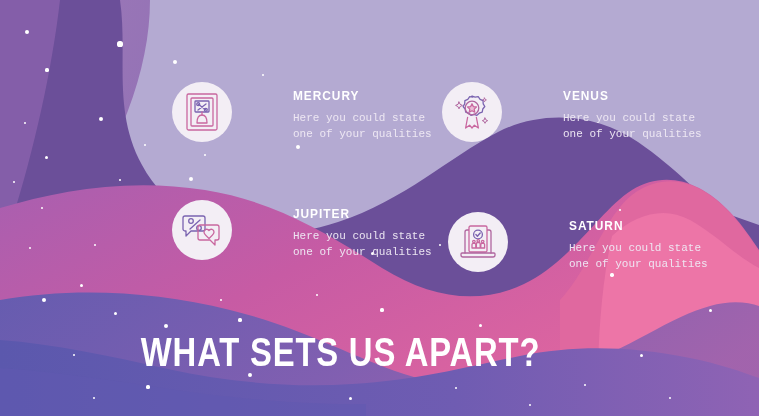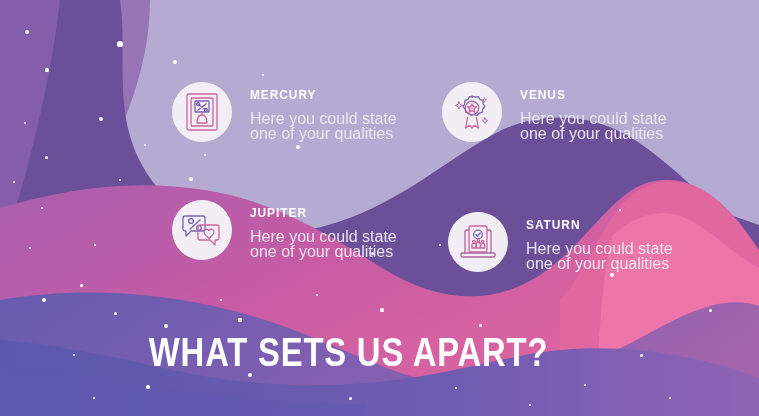--- a/index.html
+++ b/index.html
@@ -33,21 +33,22 @@
   .star {
     position: absolute;
     background: #ffffff;
     border-radius: 50%;
   }
 
   
   .feature {
     position: absolute;
     display: flex;
-    align-items: center;
+    align-items: flex-end;
+    gap: 43px;
   }
   .feature-icon-circle {
     width: 60px;
     height: 60px;
     border-radius: 50%;
     background: #f3eef5;
     flex: 0 0 60px;
     display: flex;
     align-items: center;
     justify-content: center;
@@ -65,22 +66,22 @@
     font-weight: bold;
     letter-spacing: 1.1px;
     line-height: 1;
     transform: scaleX(0.88);
     transform-origin: left center;
     margin: 0 0 9px 0;
     white-space: nowrap;
   }
   .feature-desc {
     color: #efe9f4;
-    font-family: Liberation Sans, sans-serif;
-    font-size: 16px;
+    font-family: Liberation Mono, monospace;
+    font-size: 11px;
     line-height: 15.5px;
     margin: 0;
     white-space: nowrap;
     opacity: 0.97;
   }
 
   
   #feature-mercury { left: 172px; top: 82px; }
   #feature-venus   { left: 442px; top: 82px; }
   #feature-jupiter { left: 172px; top: 200px; }
@@ -93,21 +94,20 @@
     top: 330px;
     width: 681px;
     text-align: center;
     color: #ffffff;
     font-family: "Liberation Sans", sans-serif;
     font-size: 40px;
     font-weight: bold;
     letter-spacing: 1px;
     line-height: 44px;
     margin: 0;
-    padding-left: 8px;
   }
   #slide-heading span {
     display: inline-block;
     transform: scaleX(0.82);
   }
 </style>
 </head>
 <body>
 
 <div id="slide">

